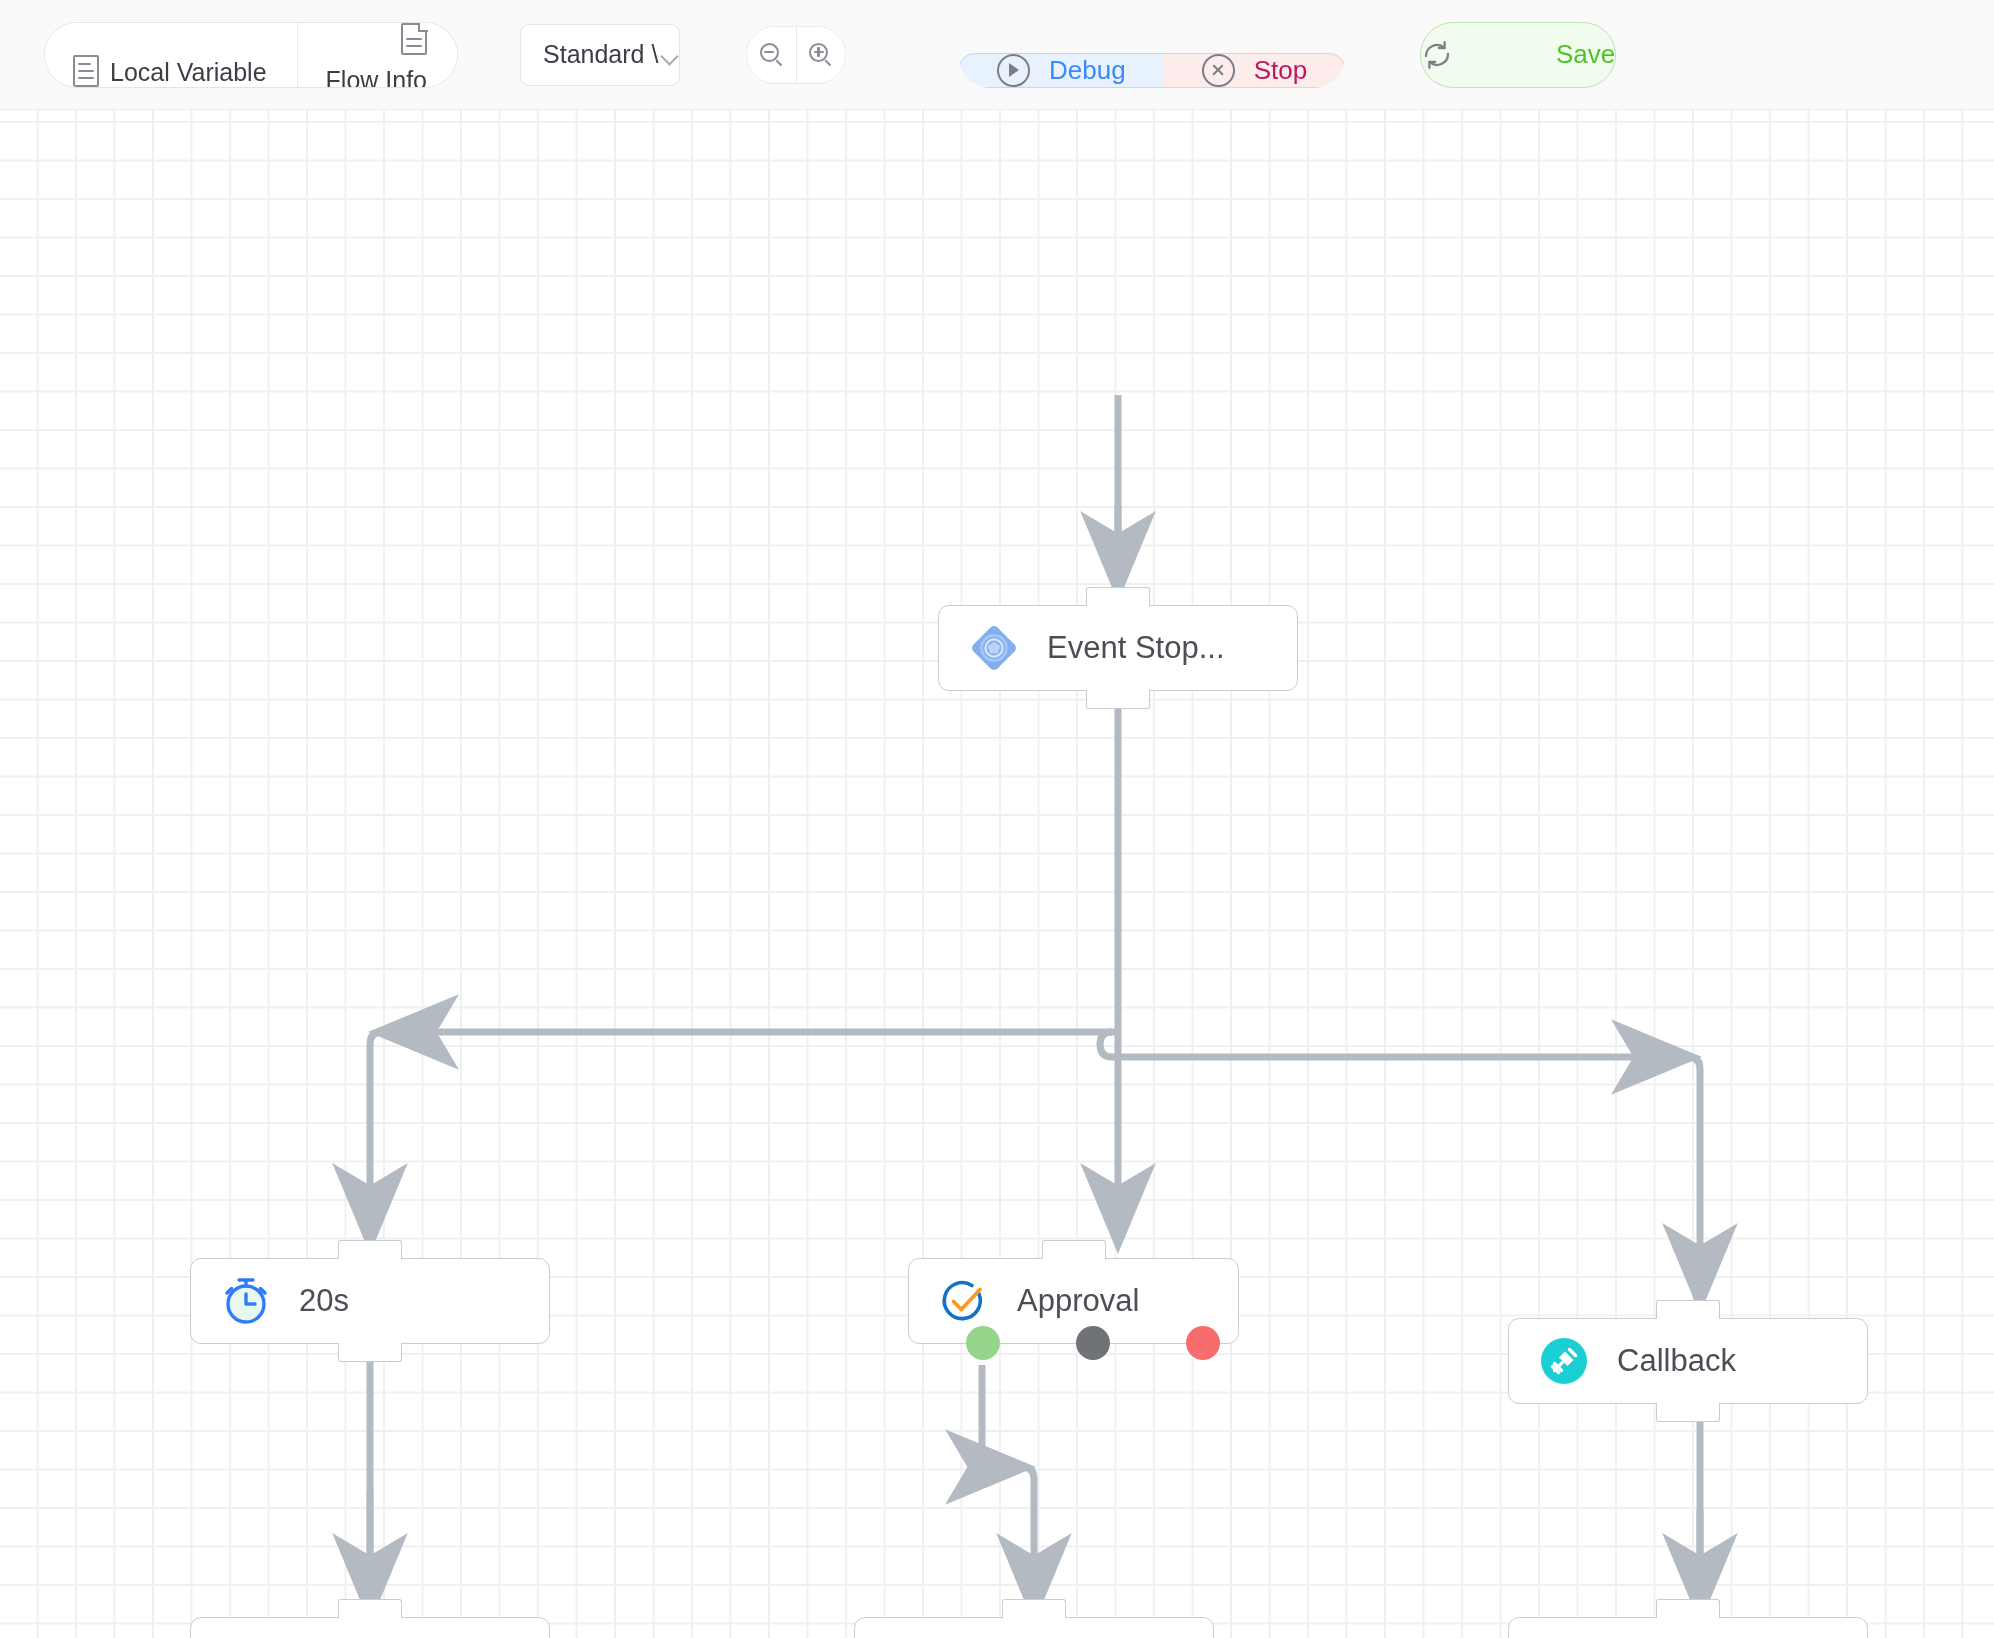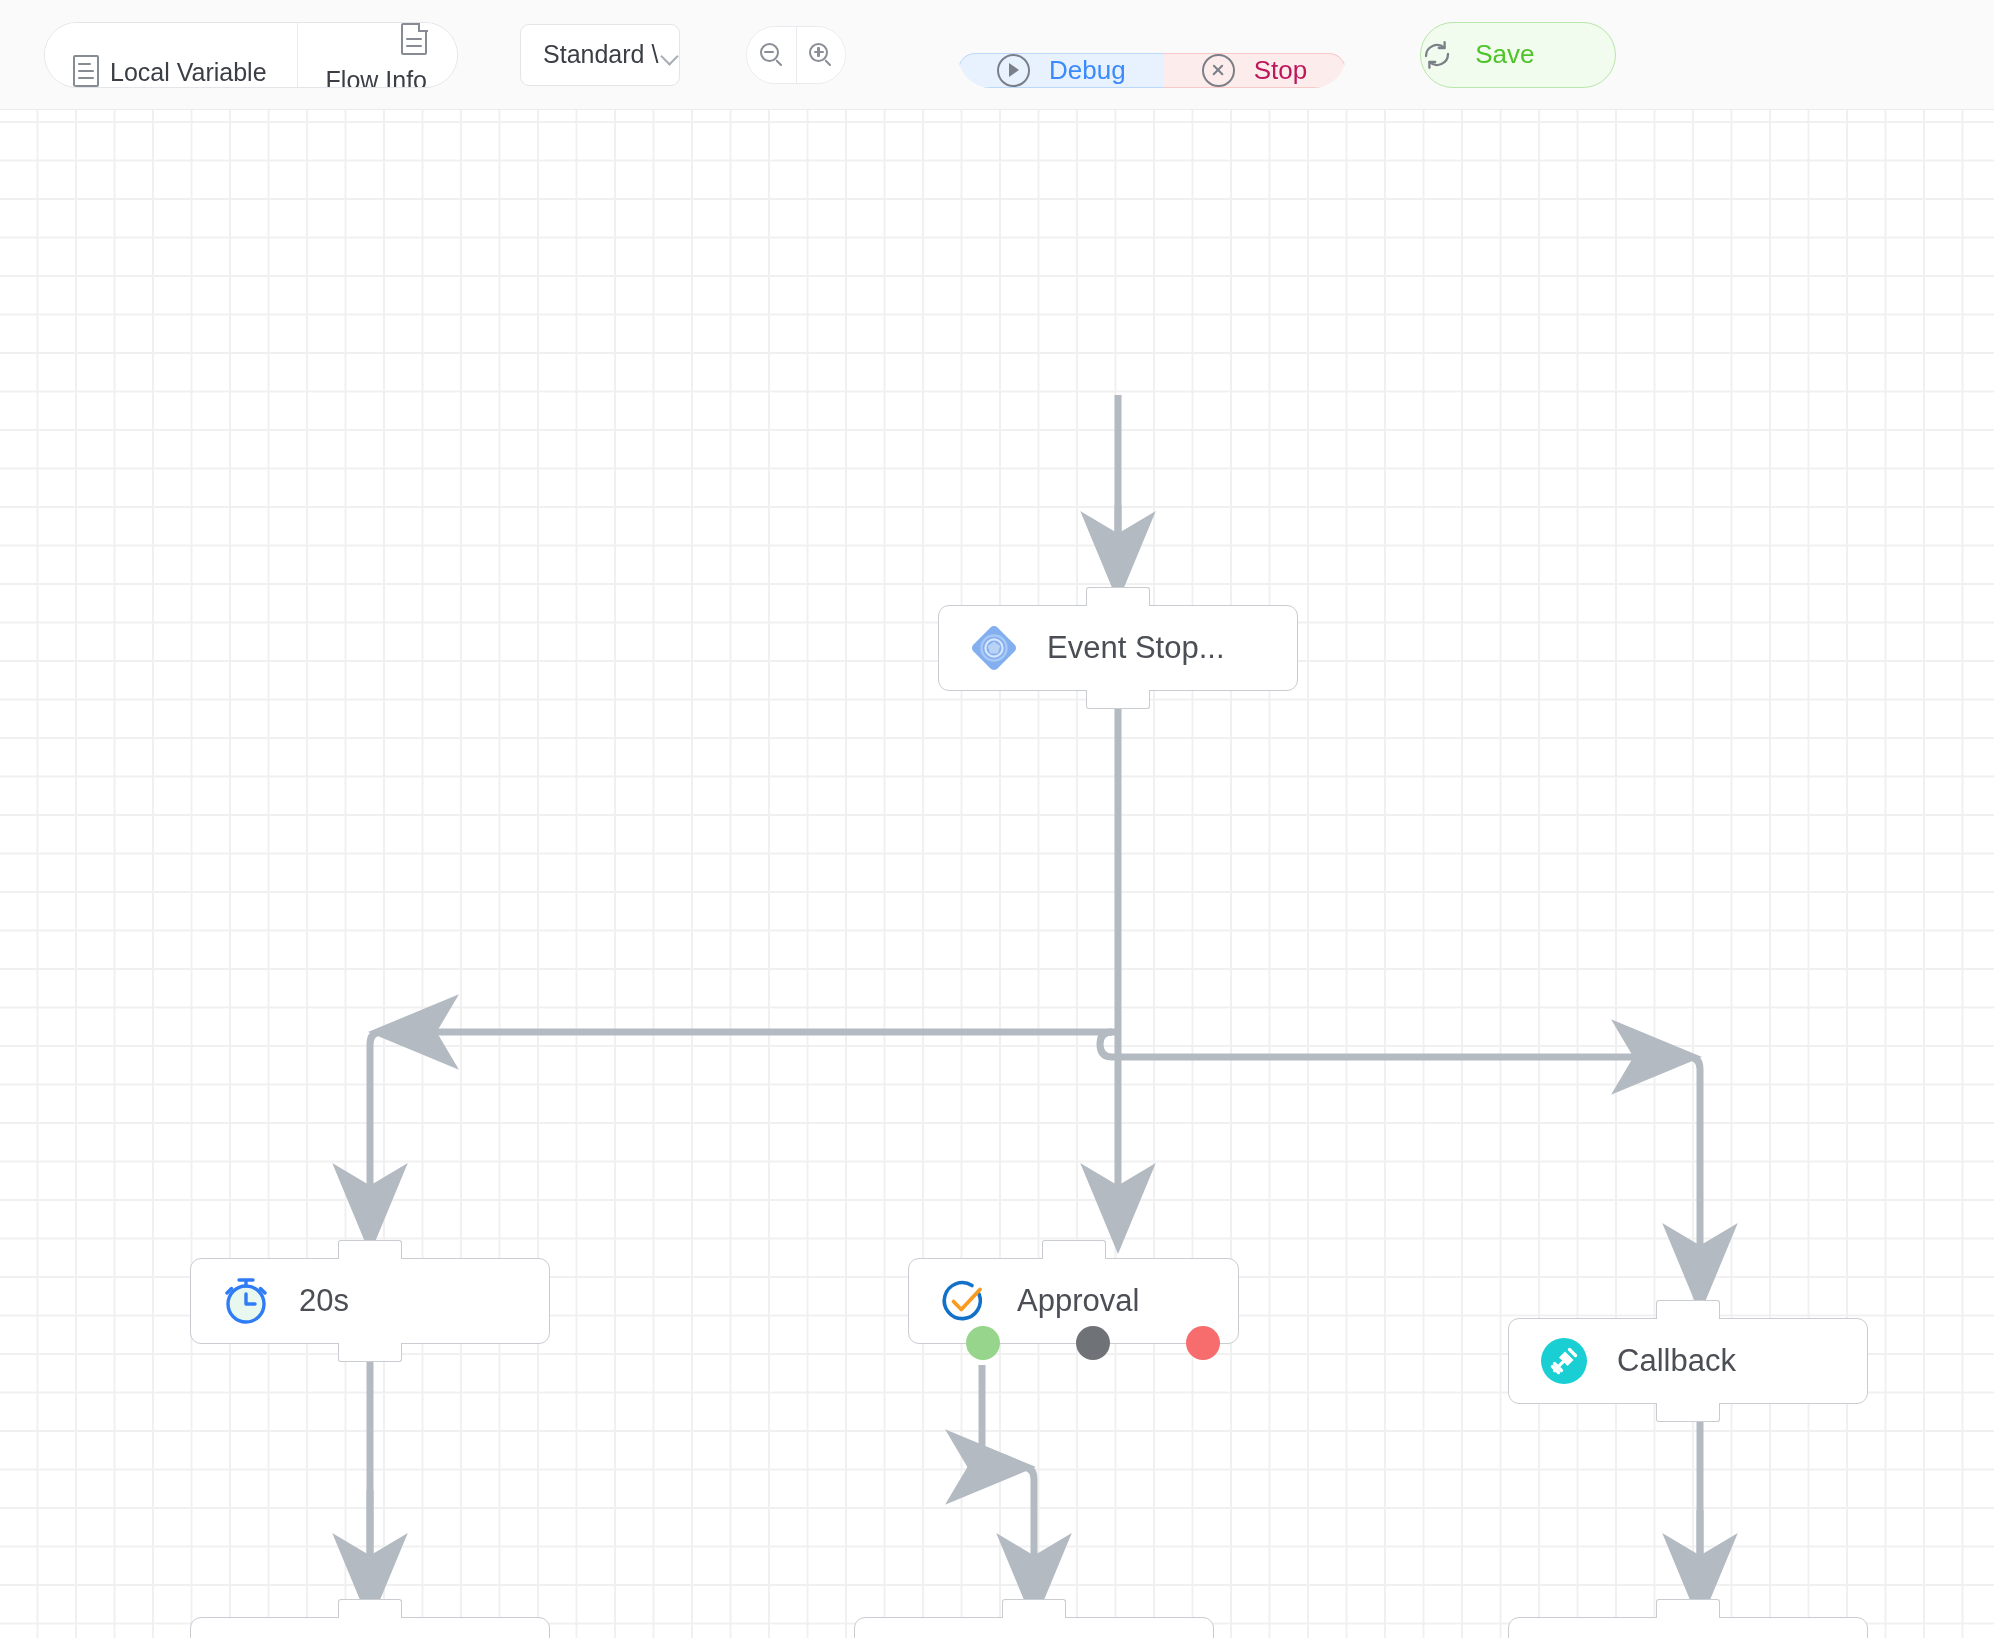--- a/index.html
+++ b/index.html
@@ -144,21 +144,21 @@
     width: 14px; height: 2.3px; background: #7b7f88; border-radius: 1px;
   }
   .circ-ico .xa { transform: rotate(45deg); }
   .circ-ico .xb { transform: rotate(-45deg); }
 
   .save-btn {
     margin-left: 74px;
     height: 66px; min-width: 196px;
     background: #f1fbee; border: 1px solid #b9e6ab;
     border-radius: 33px;
-    display: flex; align-items: center; justify-content: flex-start; gap: 22px;
+    display: flex; align-items: center; justify-content: space-between; gap: 22px;
     cursor: pointer;
   }
   .save-btn .lbl { font-size: 26px; color: #4ec428; }
   .ico-refresh { width: 32px; height: 32px; flex: none; }
 
   
   .canvas {
     position: absolute; left: 0; top: 110px;
     width: 1994px; height: 1528px;
     background-color: #ffffff;

